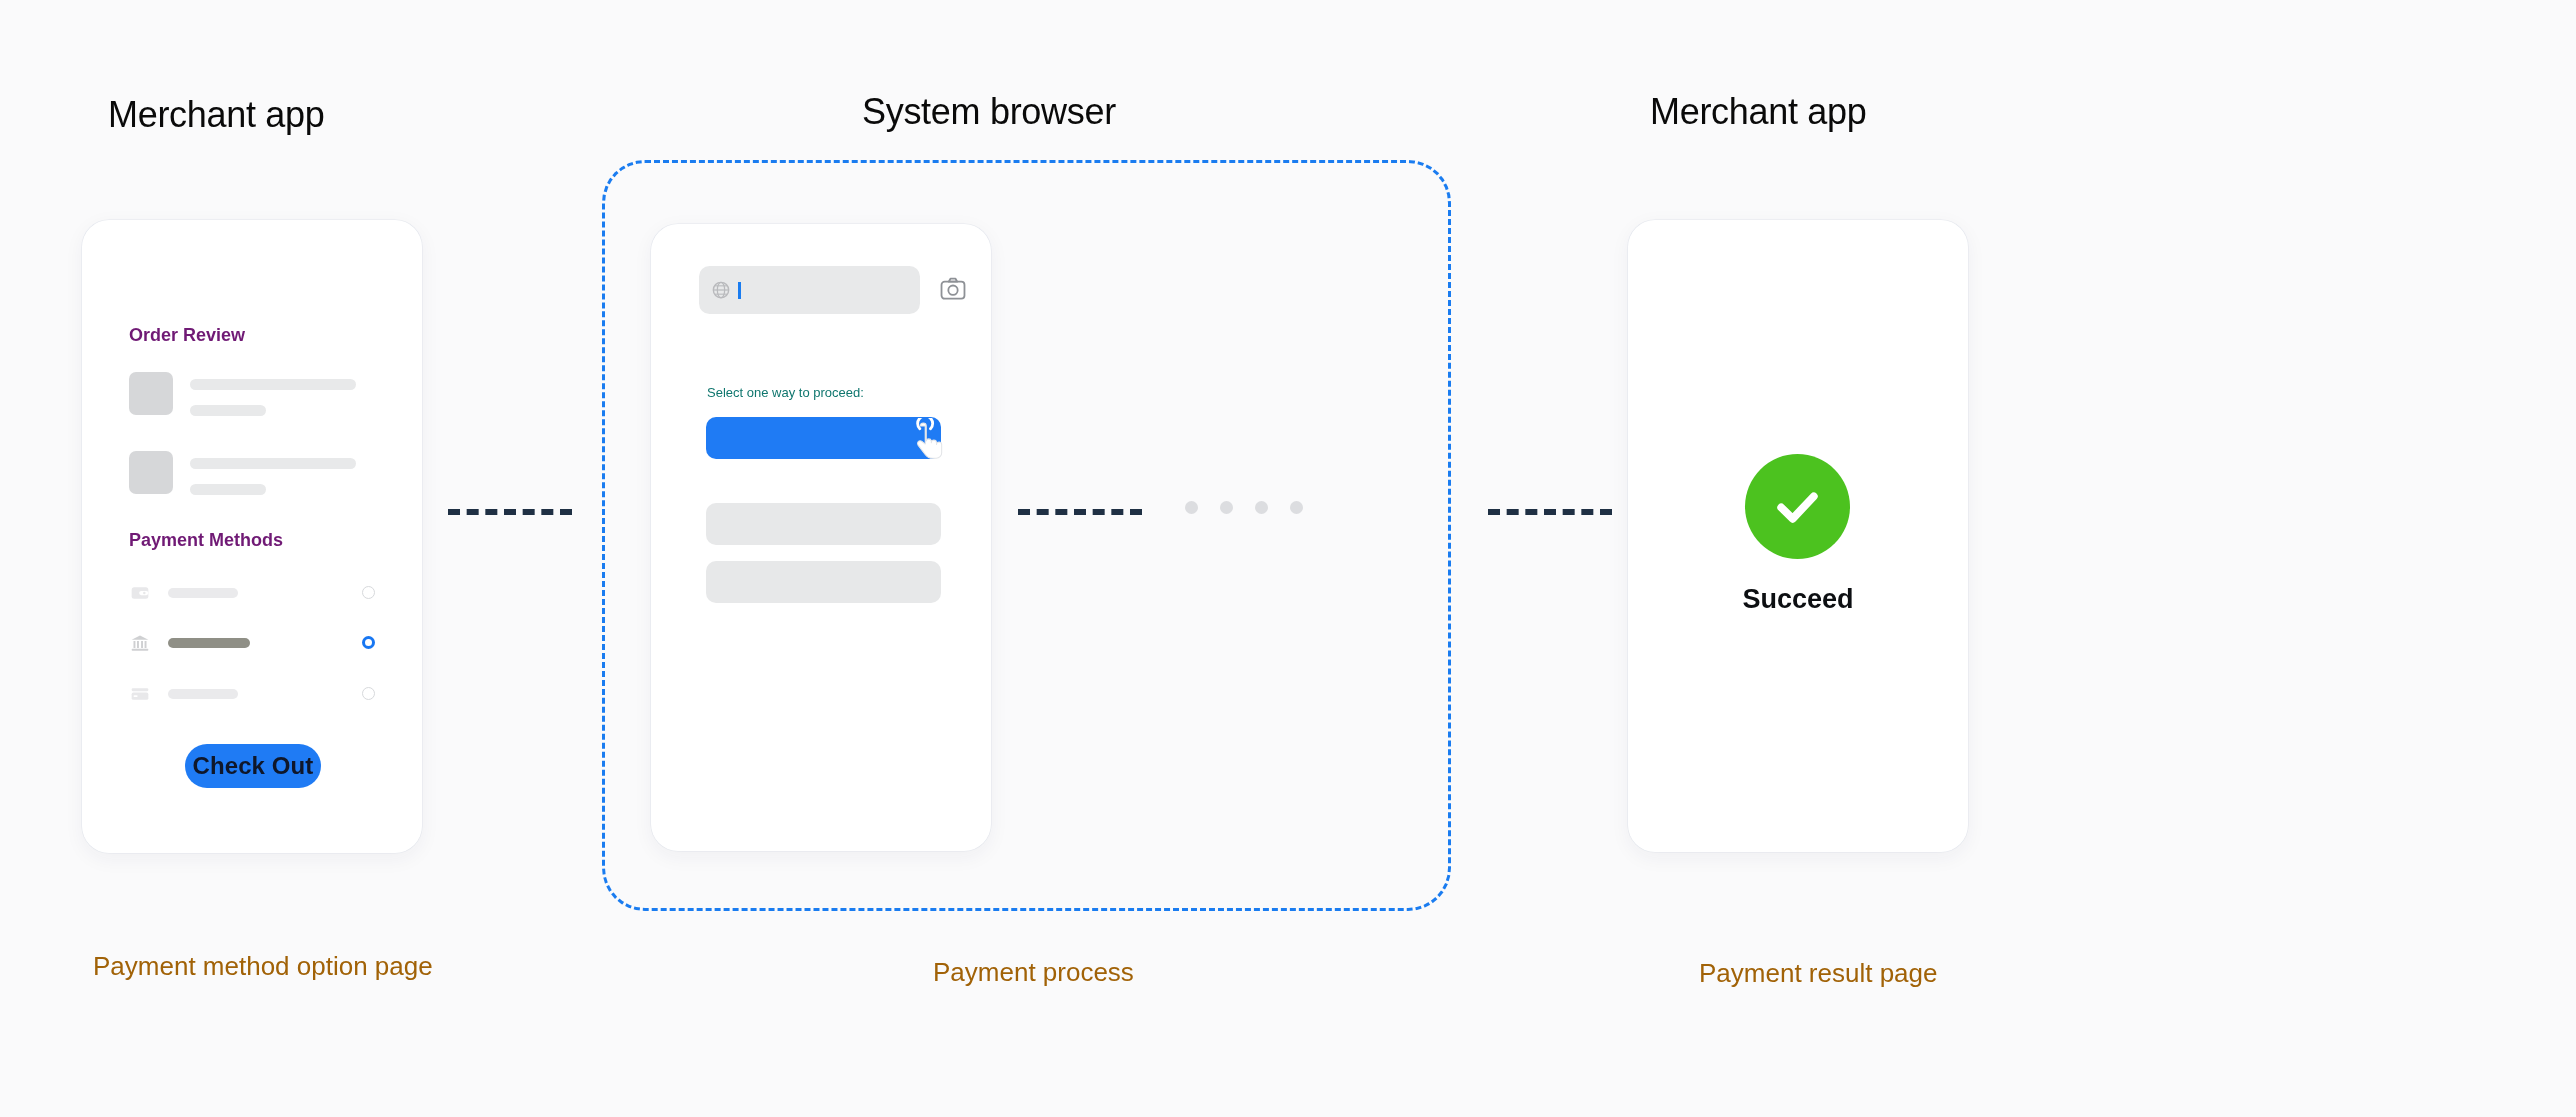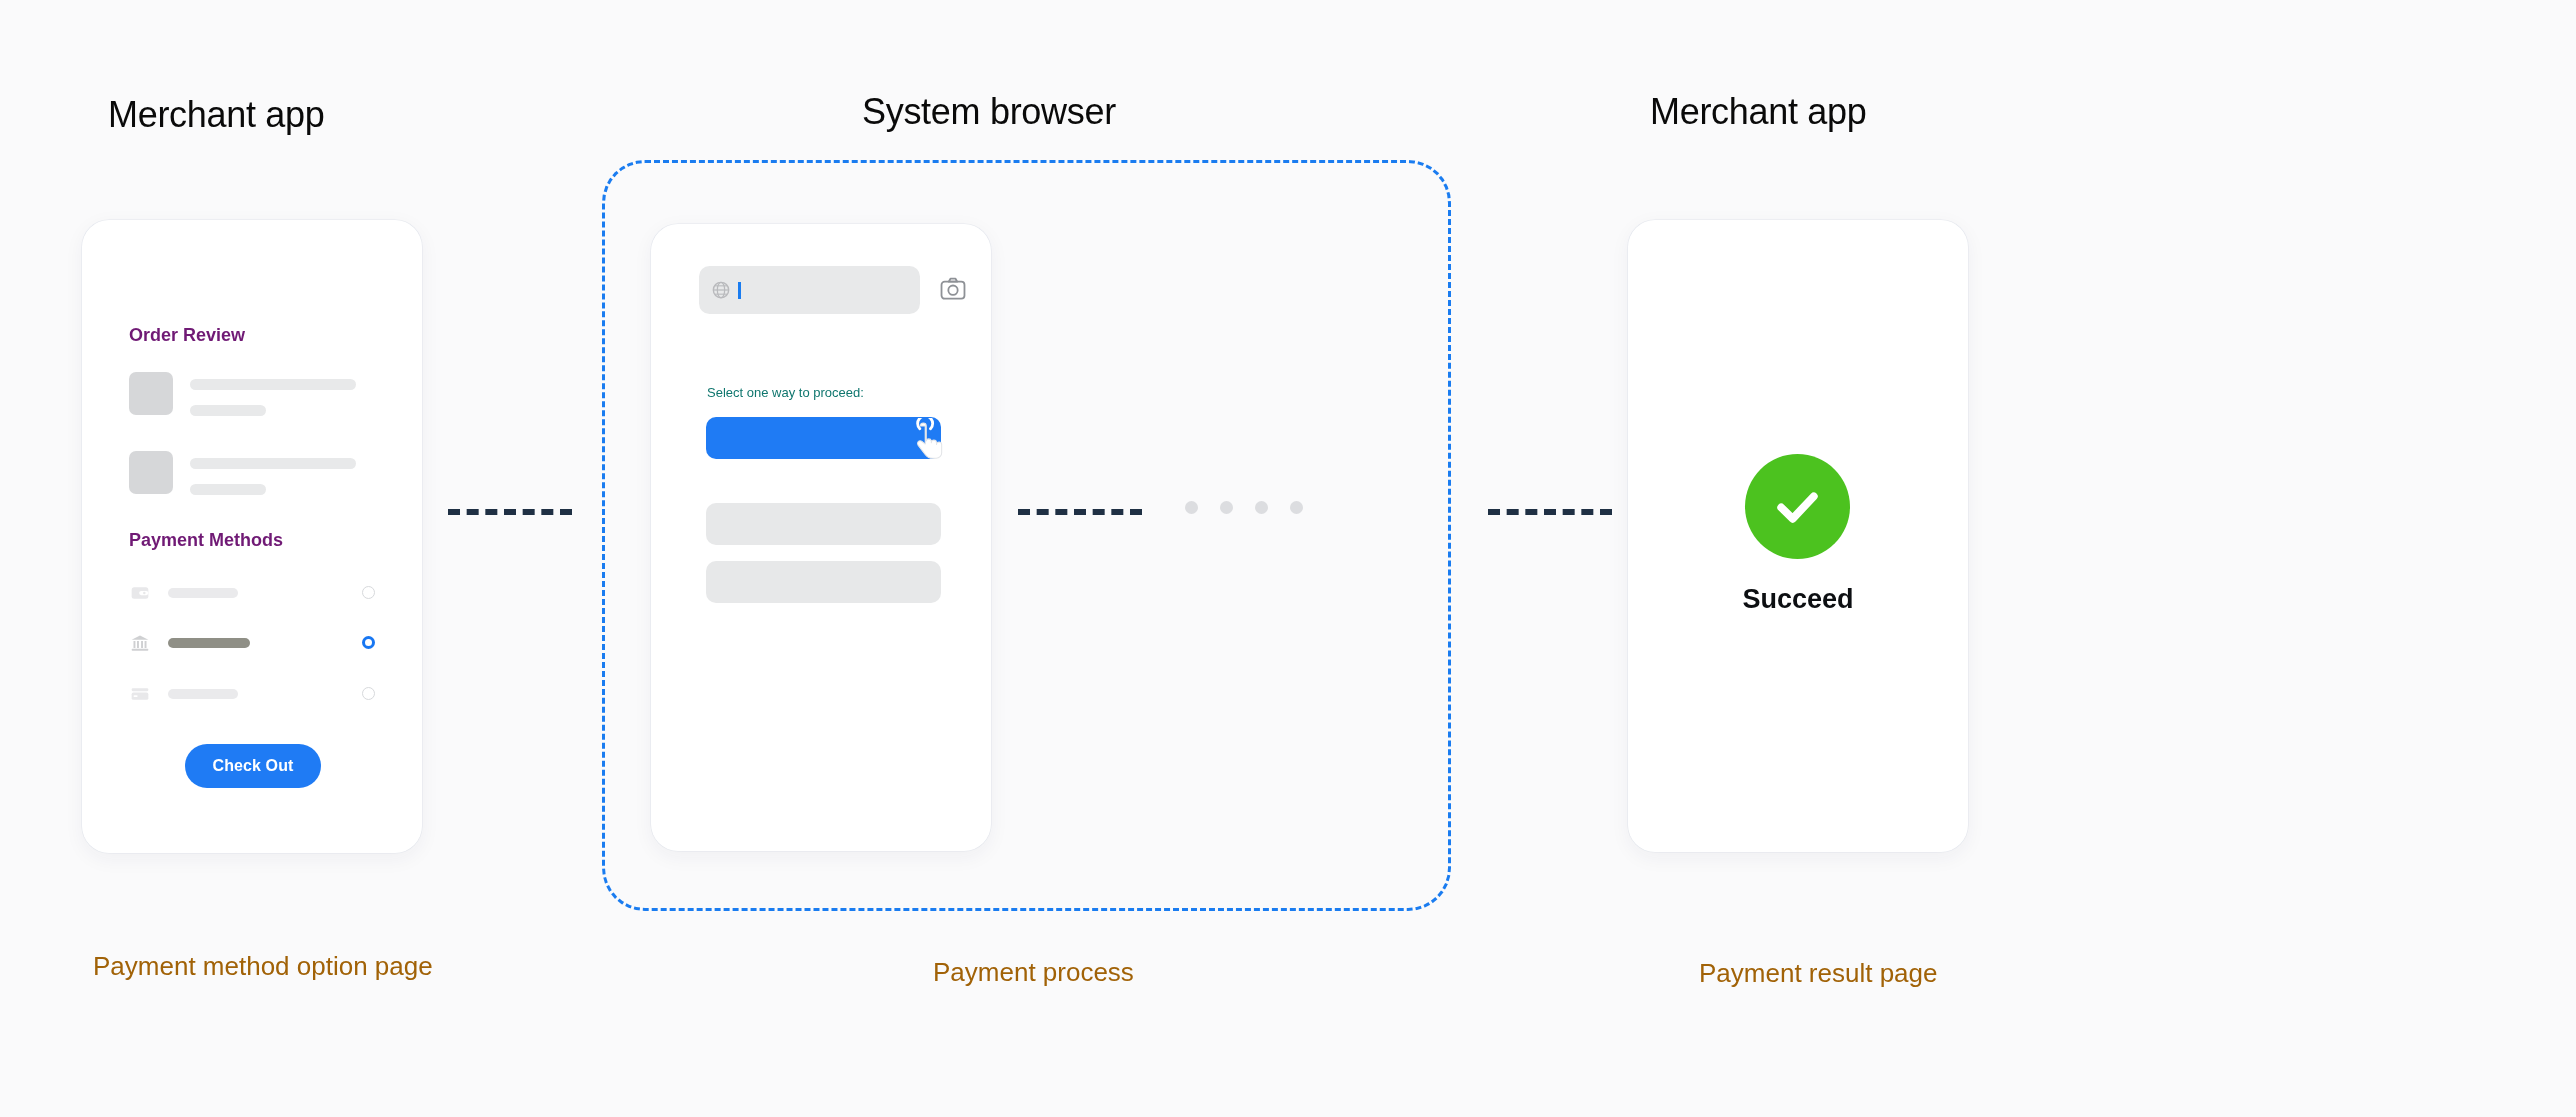--- a/index.html
+++ b/index.html
@@ -125,23 +125,23 @@
     background: #ffffff;
   }
 
   
   #checkout-button {
     position: absolute;
     left: 103px; top: 524px;
     width: 136px; height: 44px;
     background: #1f7bf4;
     border: none; border-radius: 23.4px;
-    color: #ffffff;
+    color: #0f172a;
     font-family: "Liberation Sans", sans-serif;
-    font-size: 16px; font-weight: 700;
+    font-size: 24px; font-weight: 700;
     cursor: pointer;
     letter-spacing: 0.1px;
   }
 
   
   #browser-wrapper {
     position: absolute;
     left: 602px; top: 160px;
     width: 849px; height: 751px;
     border: 3.5px dashed #1a7cf0;

